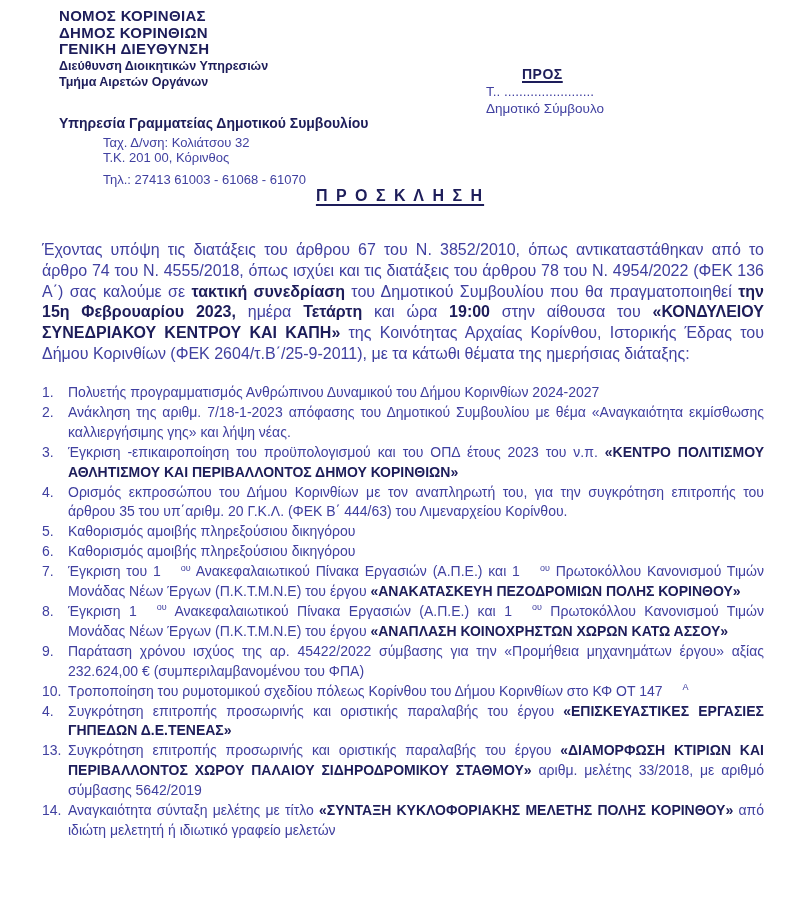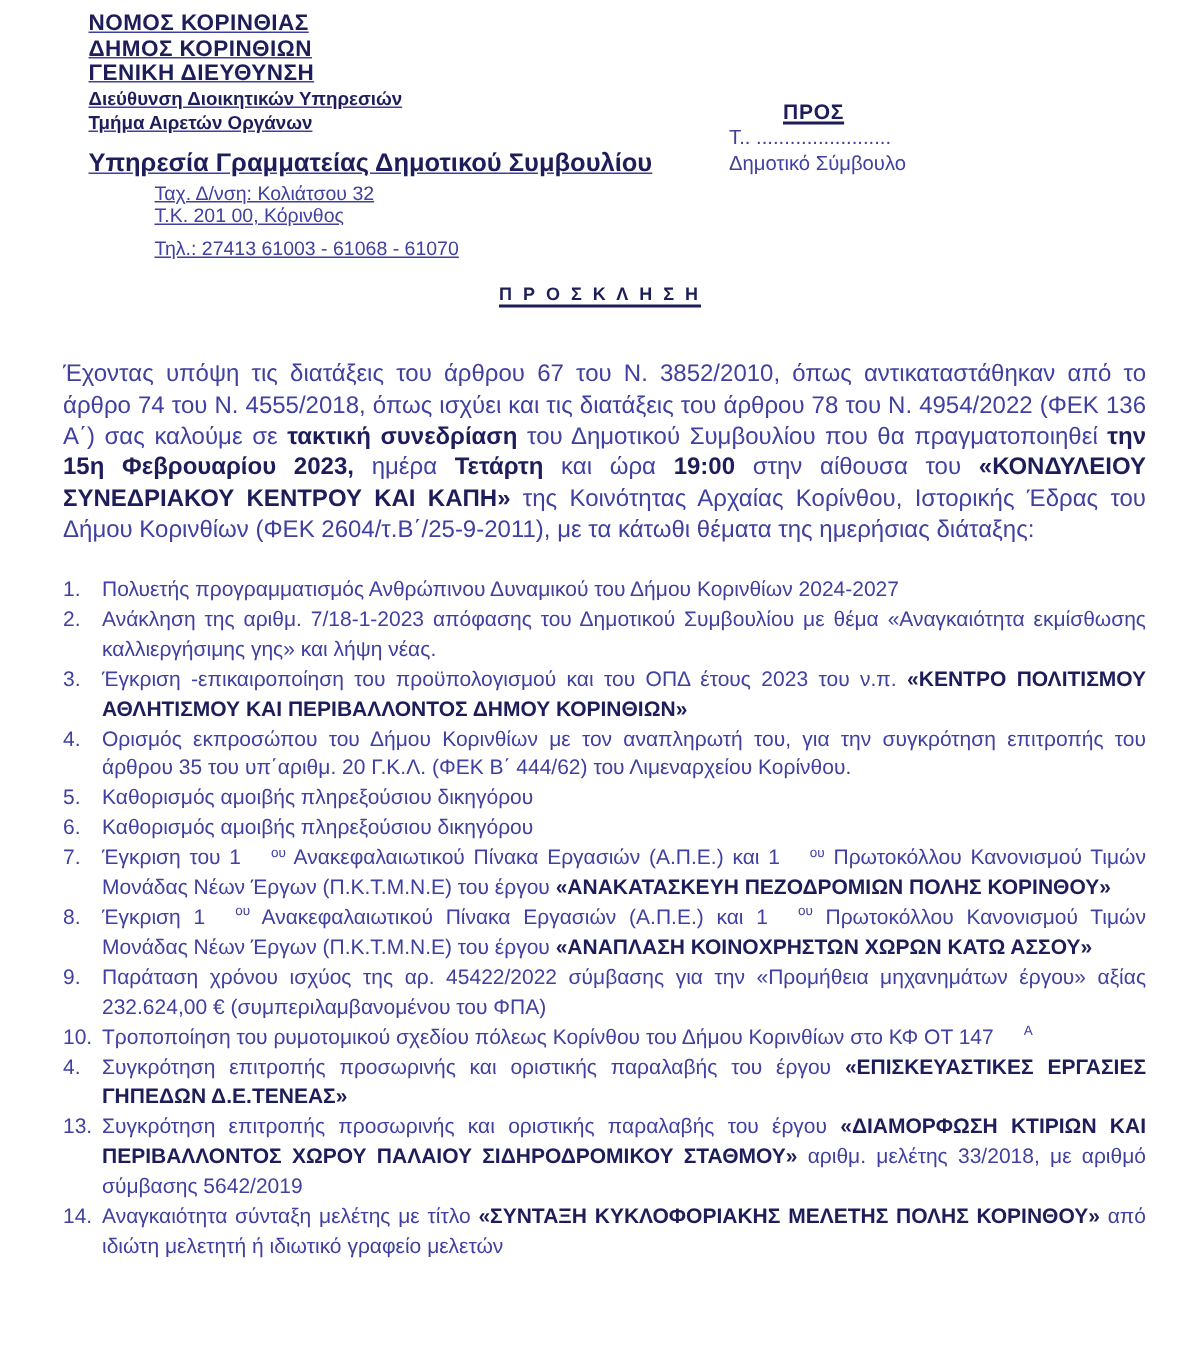--- a/index.html
+++ b/index.html
@@ -11,36 +11,36 @@
   html,body{margin:0;padding:0;background:var(--bg);}
   body{
     width:800px;height:902px;
     font-family:"Liberation Sans","DejaVu Sans",sans-serif;
     color:var(--ink);
     -webkit-font-smoothing:antialiased;
   }
   .page{position:relative;width:800px;height:902px;background:var(--bg);overflow:hidden;}
 
   
-  .letterhead{position:absolute;left:59px;top:8px;width:420px;text-decoration:underline;}
+  .letterhead{position:absolute;left:59px;top:8px;width:420px;}
   .org-line{font-size:15px;font-weight:bold;line-height:16.5px;color:var(--ink-bold);letter-spacing:.3px;}
   .dept-line{font-size:12.5px;font-weight:bold;line-height:15.5px;color:var(--ink-bold);margin-top:1px;}
-  .service{font-size:17px;font-weight:bold;line-height:16px;color:var(--ink-bold);margin-top:10px;}
+  .service{font-size:14px;font-weight:bold;line-height:16px;color:var(--ink-bold);margin-top:24px;}
   .contact{margin-top:4px;margin-left:44px;}
   .contact-line{font-size:13px;line-height:15.5px;color:var(--ink);}
   .contact-line.gap{margin-top:6px;}
 
   
   .recipient{position:absolute;left:486px;top:66px;font-size:13.5px;line-height:17px;color:var(--ink);}
   .recipient-label{font-weight:bold;font-size:14px;color:var(--ink-bold);text-decoration:underline;text-decoration-thickness:2px;text-underline-offset:2px;letter-spacing:.5px;padding-left:36px;}
 
   
   .title{position:absolute;left:0;top:187px;width:100%;text-align:center;}
   .title span{
-    font-size:12px;font-weight:bold;color:var(--ink-bold);letter-spacing:2px;
+    font-size:16px;font-weight:bold;color:var(--ink-bold);letter-spacing:2px;
     text-decoration:underline;text-decoration-thickness:2px;text-underline-offset:3px;
   }
 
   
   .intro{
     position:absolute;left:42px;top:240px;width:722px;margin:0;
     font-size:16px;line-height:20.8px;text-align:justify;color:var(--ink);
   }
 
   
@@ -95,21 +95,21 @@
       <div class="agenda-item">
         <div class="agenda-num">2.</div>
         <div class="agenda-text"><span>Ανάκληση της αριθμ. 7/18-1-2023 απόφασης του Δημοτικού Συμβουλίου με θέμα «Αναγκαιότητα εκμίσθωσης καλλιεργήσιμης γης» και λήψη νέας.</span></div>
       </div>
       <div class="agenda-item">
         <div class="agenda-num">3.</div>
         <div class="agenda-text"><span>Έγκριση -επικαιροποίηση του προϋπολογισμού και του ΟΠΔ έτους 2023 του ν.π. </span><span class="b">«ΚΕΝΤΡΟ ΠΟΛΙΤΙΣΜΟΥ ΑΘΛΗΤΙΣΜΟΥ ΚΑΙ ΠΕΡΙΒΑΛΛΟΝΤΟΣ ΔΗΜΟΥ ΚΟΡΙΝΘΙΩΝ»</span></div>
       </div>
       <div class="agenda-item">
         <div class="agenda-num">4.</div>
-        <div class="agenda-text"><span>Ορισμός εκπροσώπου του Δήμου Κορινθίων με τον αναπληρωτή του, για την συγκρότηση επιτροπής του άρθρου 35 του υπ΄αριθμ. 20 Γ.Κ.Λ. (ΦΕΚ Β΄ 444/62) του Λιμεναρχείου Κορίνθου.</span></div>
+        <div class="agenda-text"><span>Ορισμός εκπροσώπου του Δήμου Κορινθίων με τον αναπληρωτή του, για την συγκρότηση επιτροπής του άρθρου 35 του υπ΄αριθμ. 20 Γ.Κ.Λ. (ΦΕΚ Β΄ 444/63) του Λιμεναρχείου Κορίνθου.</span></div>
       </div>
       <div class="agenda-item">
         <div class="agenda-num">5.</div>
         <div class="agenda-text"><span>Καθορισμός αμοιβής πληρεξούσιου δικηγόρου</span></div>
       </div>
       <div class="agenda-item">
         <div class="agenda-num">6.</div>
         <div class="agenda-text"><span>Καθορισμός αμοιβής πληρεξούσιου δικηγόρου</span></div>
       </div>
       <div class="agenda-item">

